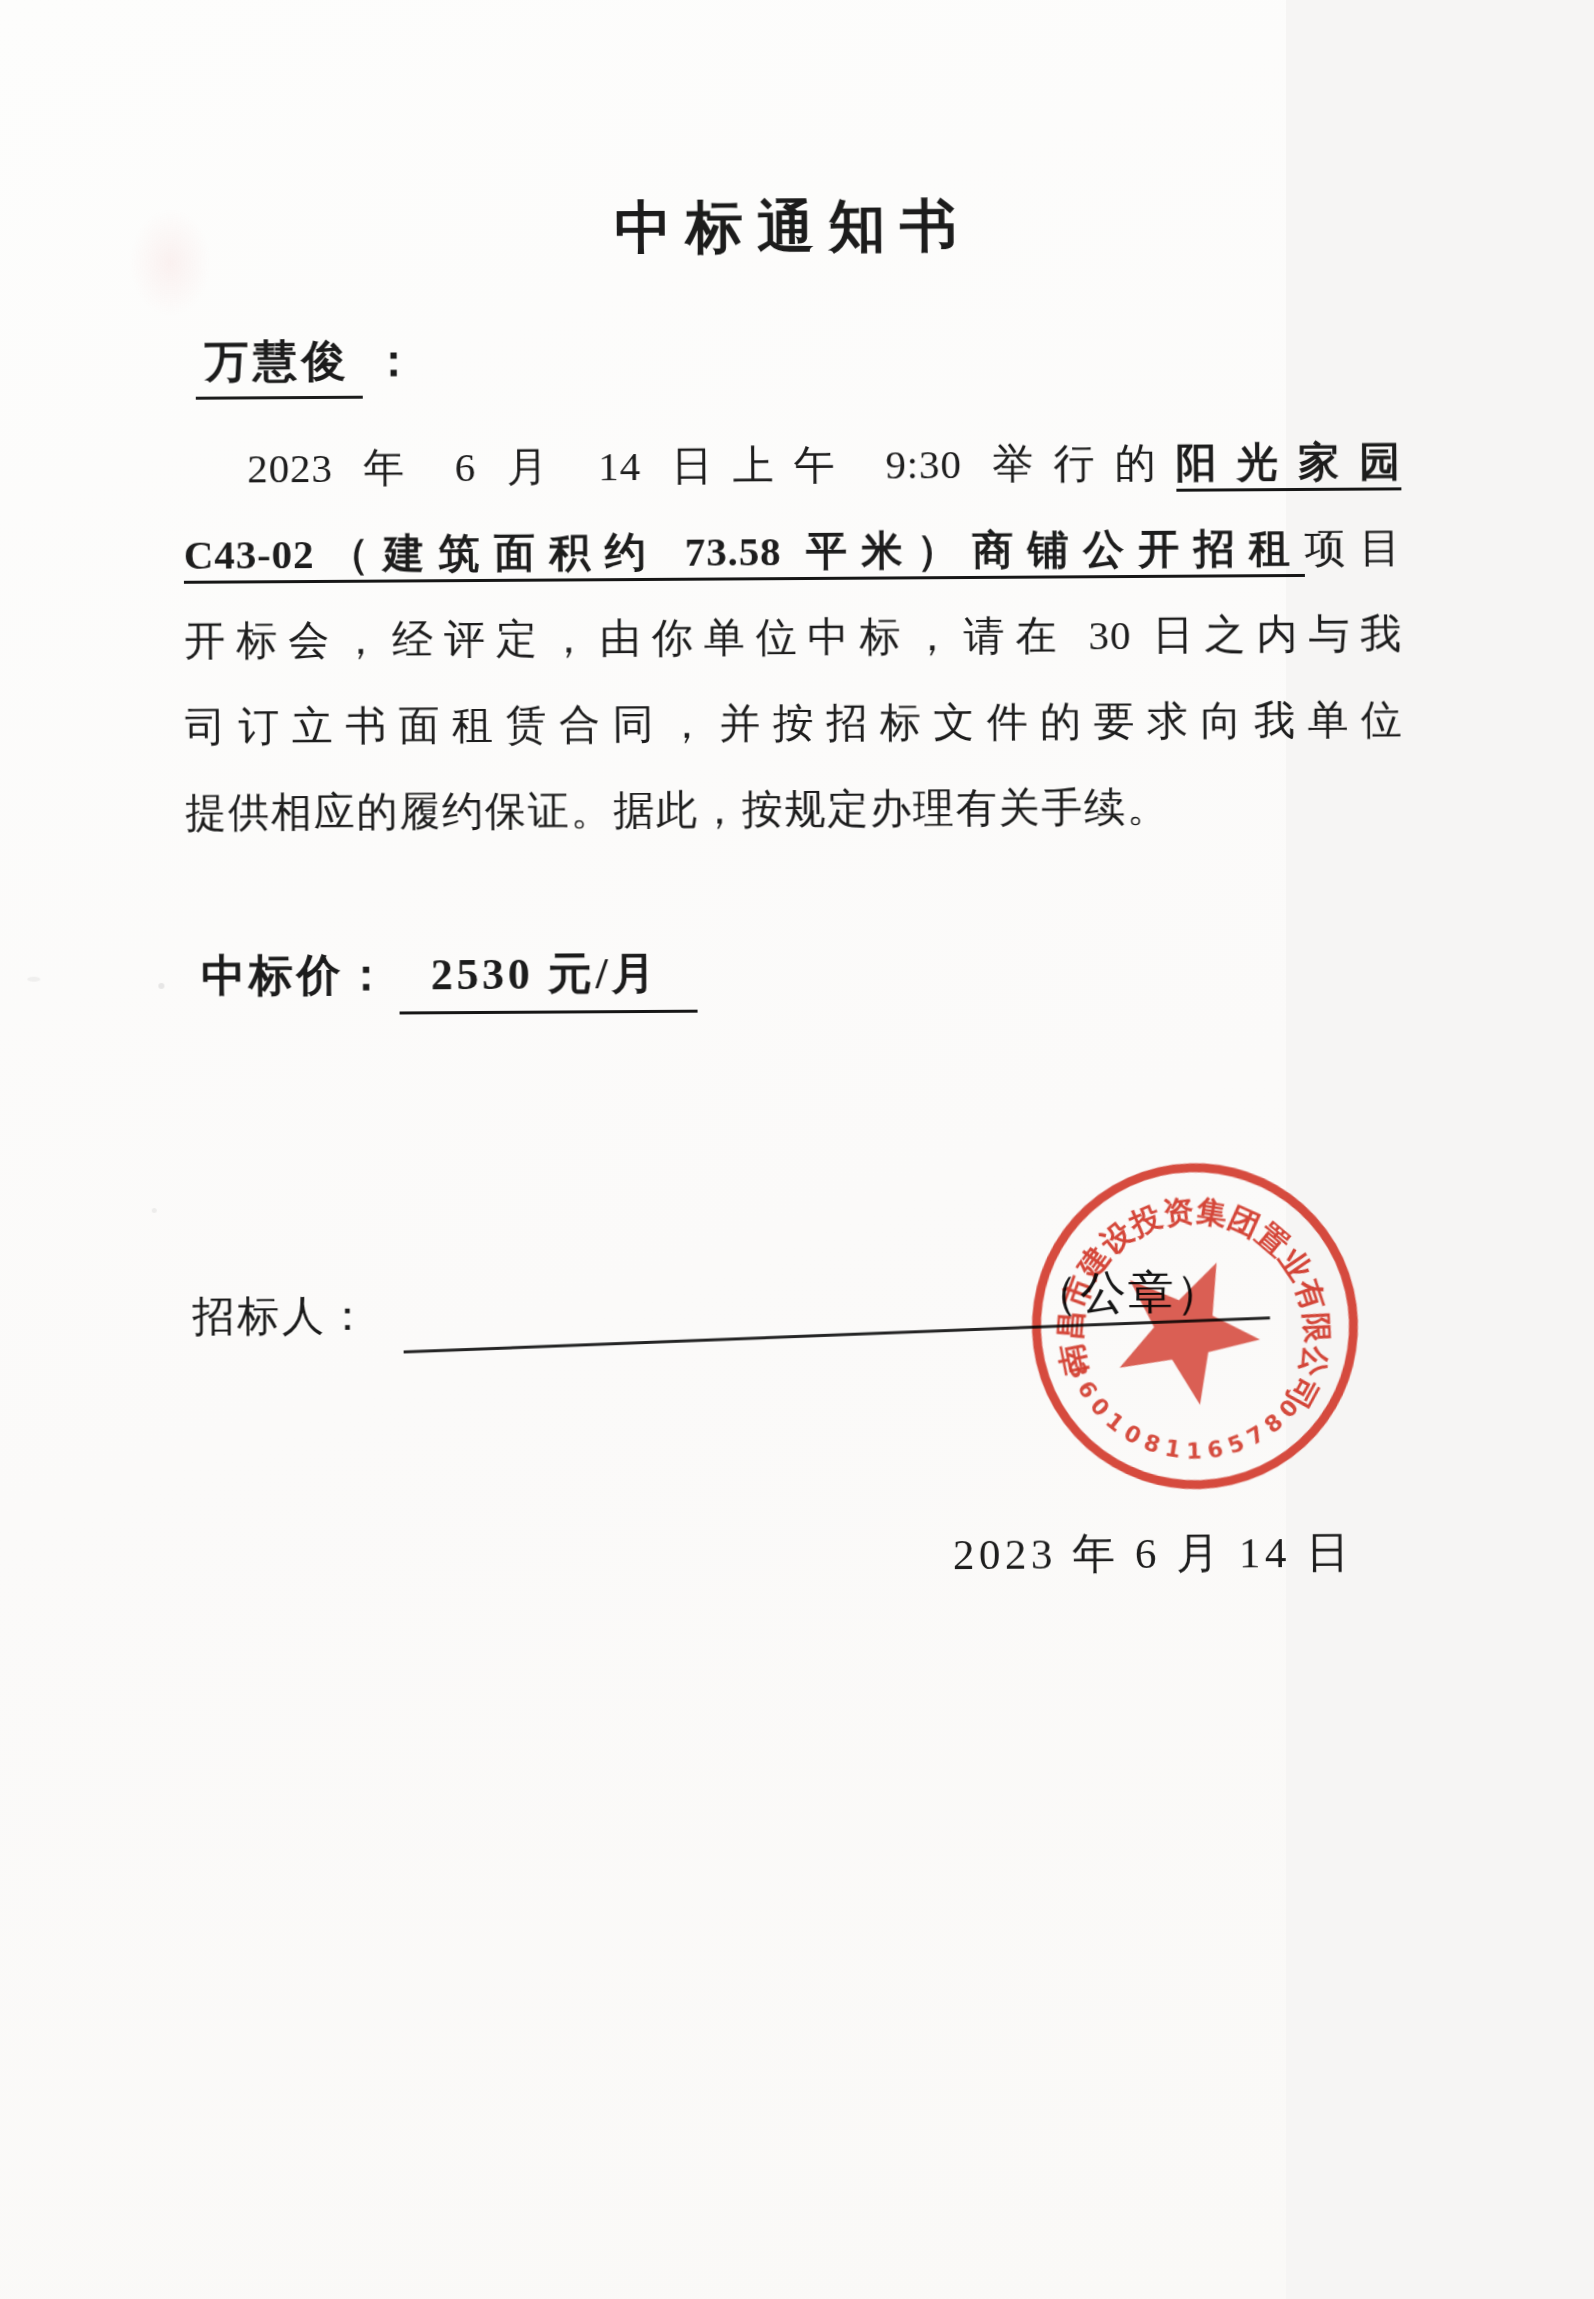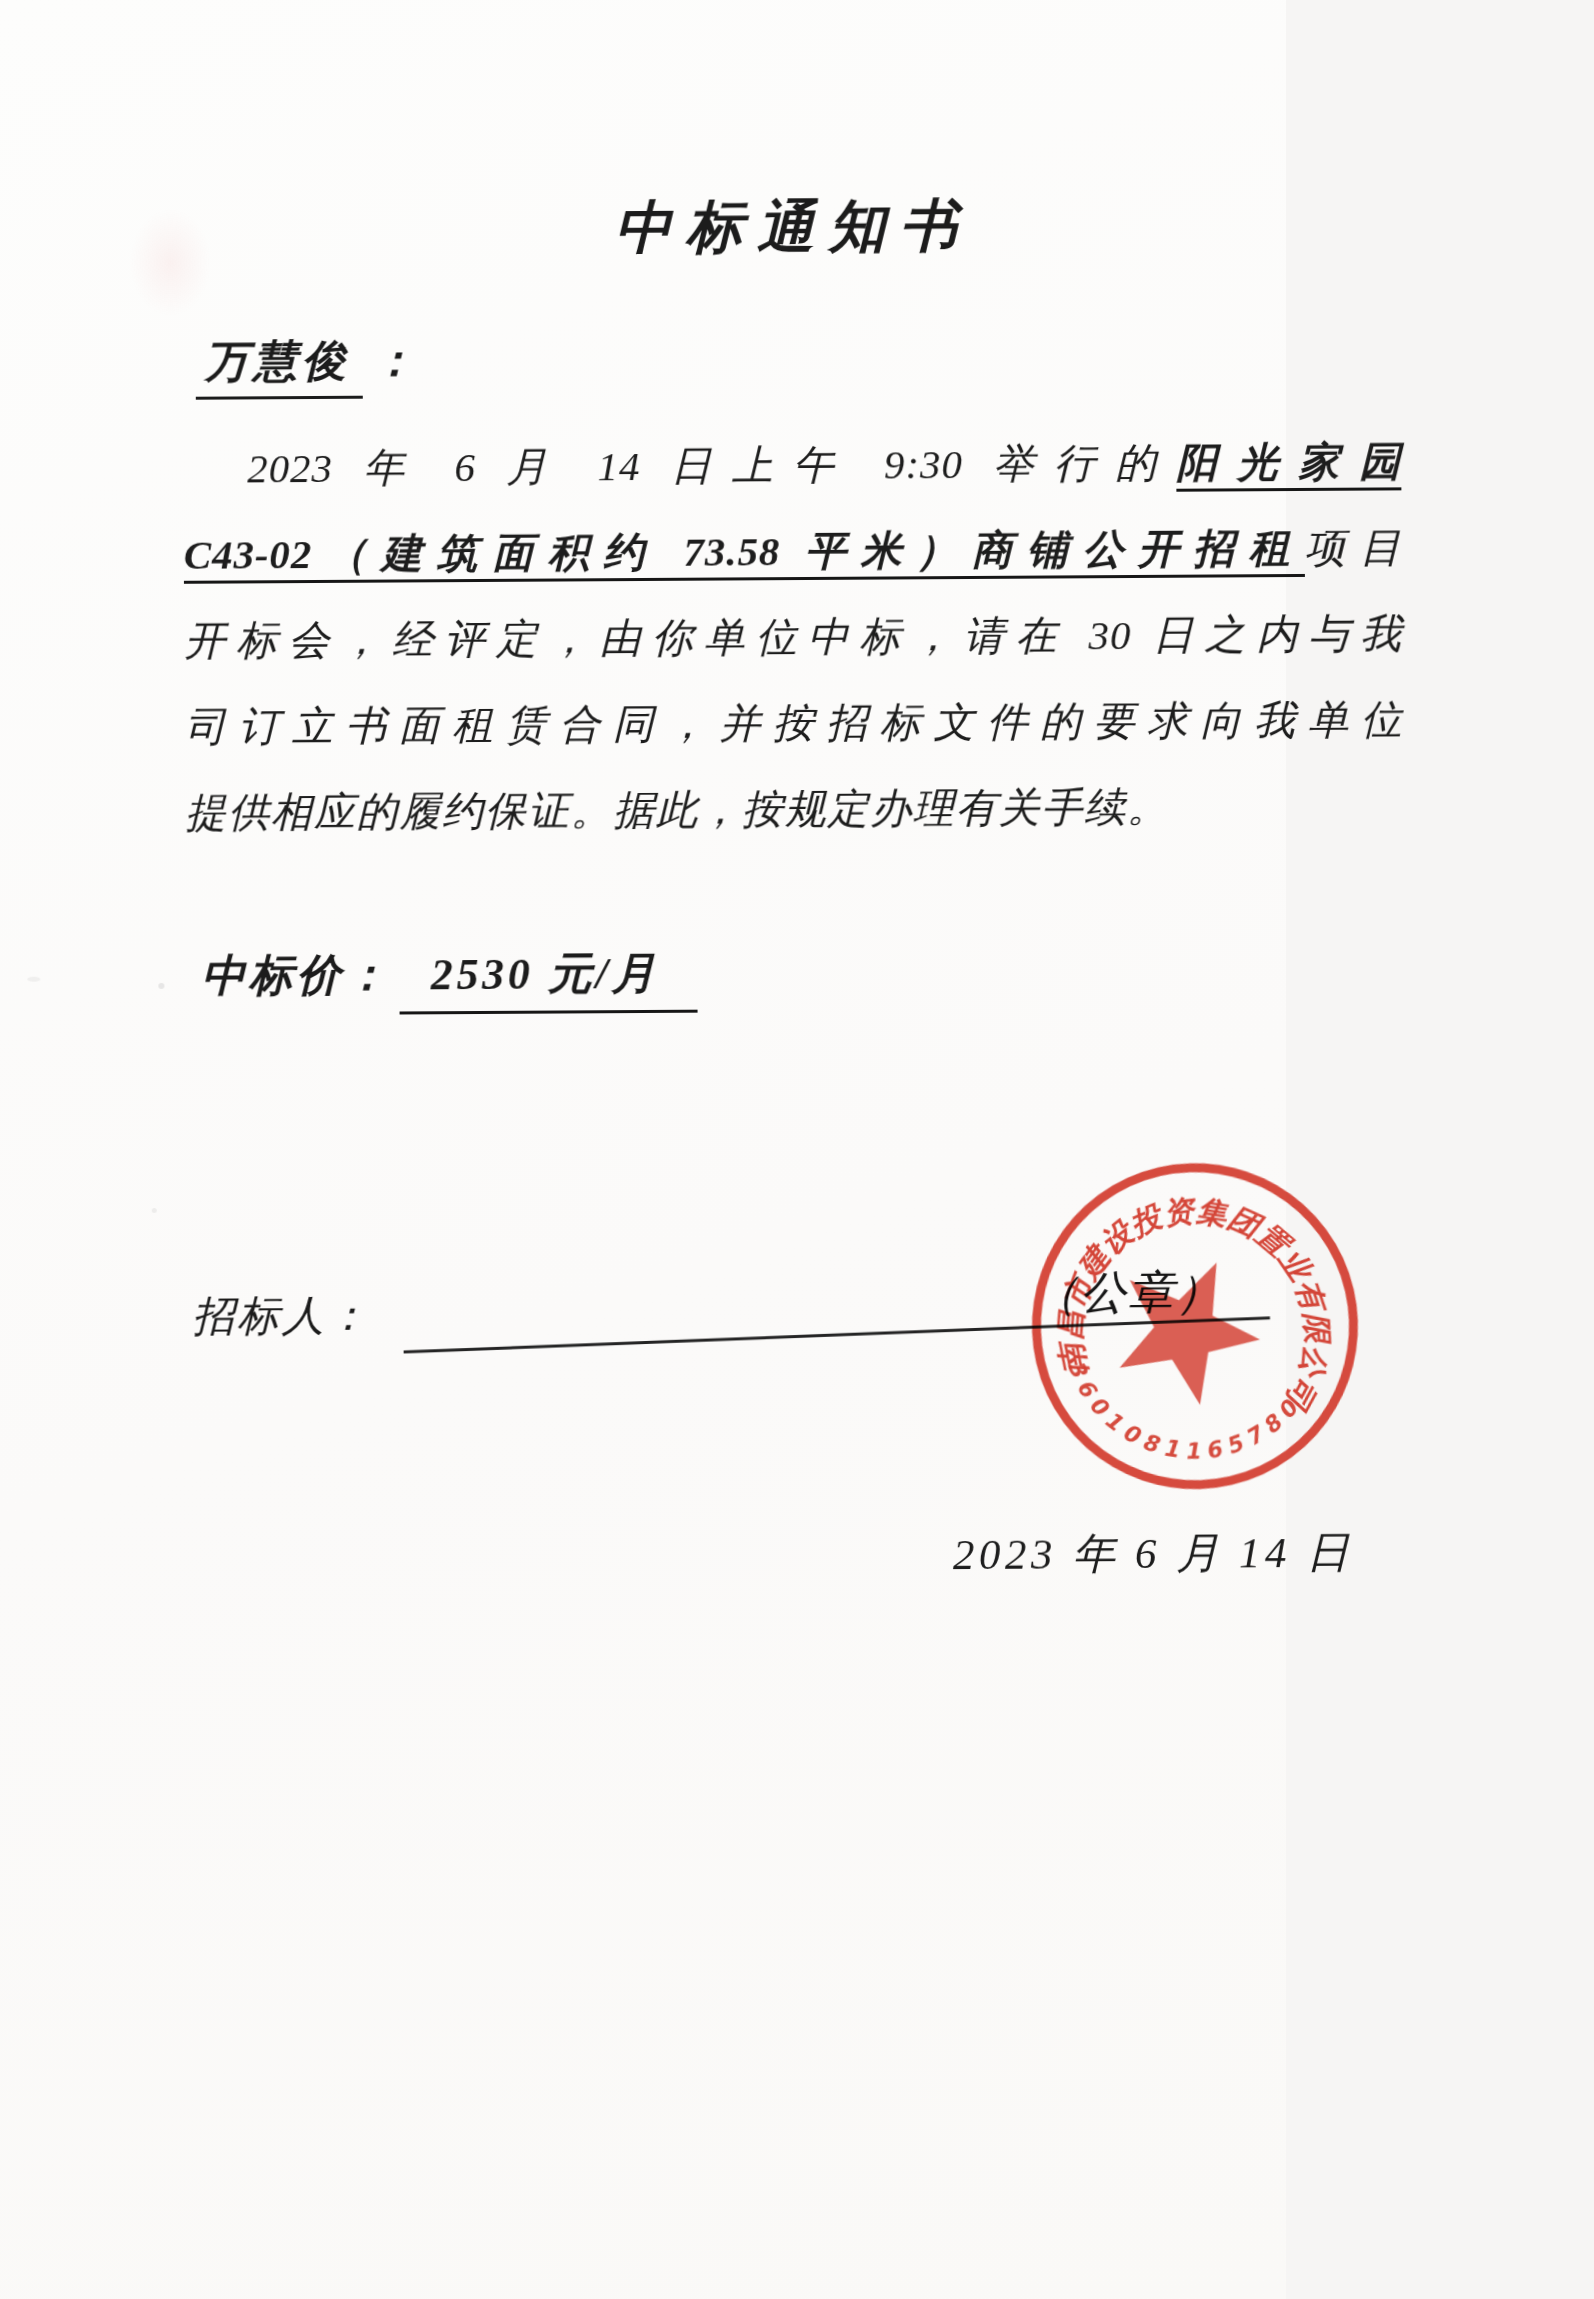--- a/index.html
+++ b/index.html
@@ -7,21 +7,20 @@
     width:1594px;height:2300px;
     background:#f6f5f4;
     font-family:"Liberation Serif","DejaVu Serif",serif;
     overflow:hidden;
     position:relative;
   }
   .page{
     position:absolute;left:0;top:0;width:1286px;height:2300px;
     background:linear-gradient(160deg,#fdfdfc 0%,#fbfaf9 55%,#faf9f7 100%);
     color:#1c1c1c;
-    font-style:italic;
   }
   .content{
     position:absolute;left:0;top:0;width:100%;height:100%;
     transform:rotate(-0.35deg);
     transform-origin:50% 40%;
   }
   .doc-title{
     position:absolute;left:0;top:190px;width:1594px;
     text-align:center;
     font-size:57px;font-weight:700;letter-spacing:14.3px;

